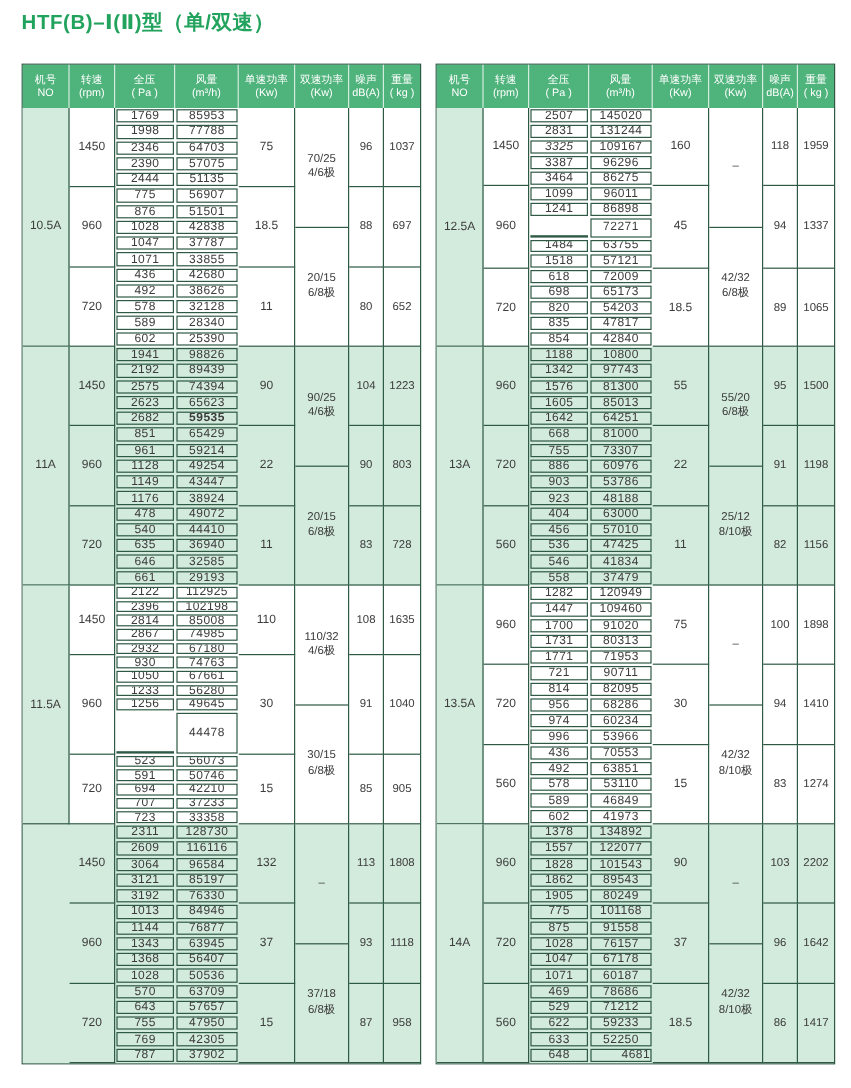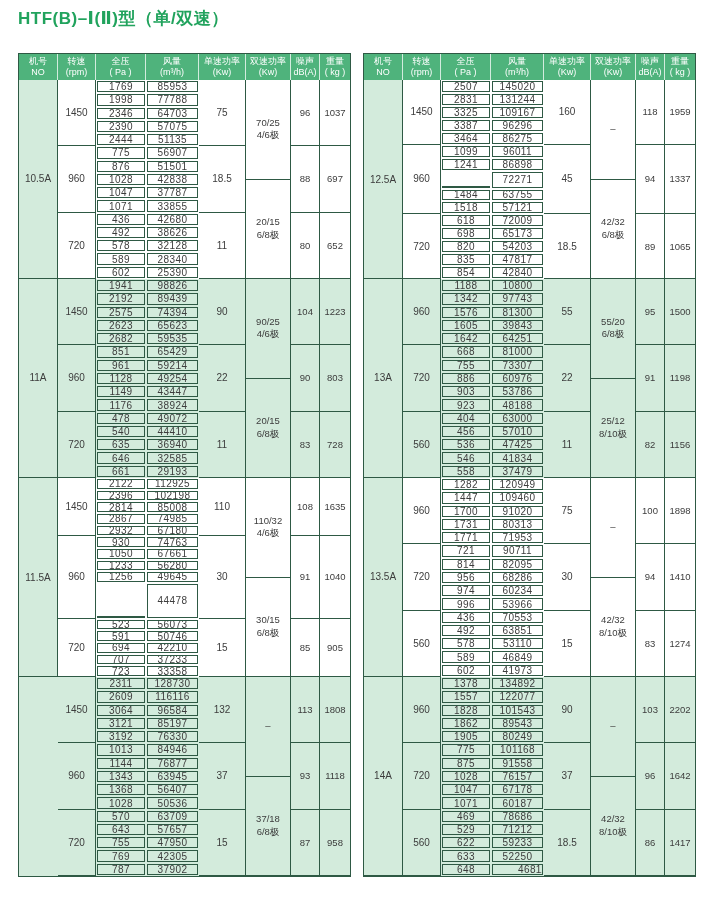--- a/index.html
+++ b/index.html
@@ -13,21 +13,21 @@
   }
   *{box-sizing:border-box;margin:0;padding:0;}
   html,body{background:#fff;}
   body{font-family:"Liberation Sans","DejaVu Sans",sans-serif;}
   .page{position:relative;width:709px;height:907px;background:var(--c-page);overflow:hidden;}
   .title{position:absolute;left:18px;top:7px;font-size:17px;font-weight:bold;
          color:var(--c-title);letter-spacing:0.5px;white-space:nowrap;}
   .tables{position:absolute;left:18px;top:53px;display:flex;gap:12px;}
   .spec-table{width:333px;border:1px solid var(--c-border);background:#fff;}
   .thead{display:grid;grid-template-columns:39px 38px 50px 53px 47px 45px 29px 30px;
-         height:26px;background:var(--c-header);}
+         height:36px;background:var(--c-header);}
   .th{border-right:1px solid rgba(255,255,255,0.75);color:var(--c-header-text);
       font-size:9px;line-height:1.25;display:flex;flex-direction:column;
       align-items:center;justify-content:center;text-align:center;overflow:hidden;}
   .th:last-child{border-right:none;}
   .section{display:grid;grid-template-columns:39px 38px 50px 53px 47px 45px 29px 30px;
            grid-template-rows:repeat(15,1fr);height:199px;background:#fff;color:var(--c-text);}
   .section.tint{background:var(--c-mint);}
   .cell{border-right:1px solid var(--c-border);border-bottom:1px solid var(--c-border);
         display:flex;align-items:center;justify-content:center;font-size:10px;
         overflow:hidden;white-space:nowrap;}
@@ -141,21 +141,21 @@
           <div class="cell rpm" style="grid-area: 1 / 2 / span 5;">1450</div>
           <div class="cell num" style="grid-area: 1 / 3 / span 1;">1941</div>
           <div class="cell num" style="grid-area: 1 / 4 / span 1;">98826</div>
           <div class="cell num" style="grid-area: 2 / 3 / span 1;">2192</div>
           <div class="cell num" style="grid-area: 2 / 4 / span 1;">89439</div>
           <div class="cell num" style="grid-area: 3 / 3 / span 1;">2575</div>
           <div class="cell num" style="grid-area: 3 / 4 / span 1;">74394</div>
           <div class="cell num" style="grid-area: 4 / 3 / span 1;">2623</div>
           <div class="cell num" style="grid-area: 4 / 4 / span 1;">65623</div>
           <div class="cell num" style="grid-area: 5 / 3 / span 1;">2682</div>
-          <div class="cell num" style="grid-area: 5 / 4 / span 1;">59535</div>
+          <div class="cell num" style="grid-area: 5 / 4 / span 1; font-weight: bold;">59535</div>
           <div class="cell power" style="grid-area: 1 / 5 / span 5;">90</div>
           <div class="cell noise" style="grid-area: 1 / 7 / span 5;">104</div>
           <div class="cell weight last" style="grid-area: 1 / 8 / span 5;">1223</div>
           <div class="cell rpm" style="grid-area: 6 / 2 / span 5;">960</div>
           <div class="cell num" style="grid-area: 6 / 3 / span 1;">851</div>
           <div class="cell num" style="grid-area: 6 / 4 / span 1;">65429</div>
           <div class="cell num" style="grid-area: 7 / 3 / span 1;">961</div>
           <div class="cell num" style="grid-area: 7 / 4 / span 1;">59214</div>
           <div class="cell num" style="grid-area: 8 / 3 / span 1;">1128</div>
           <div class="cell num" style="grid-area: 8 / 4 / span 1;">49254</div>
@@ -335,21 +335,21 @@
             <div class="l2">( kg )</div>
           </div>
         </div>
         <div class="section">
           <div class="cell model" style="grid-area: 1 / 1 / span 15;">12.5A</div>
           <div class="cell rpm" style="grid-area: 1 / 2 / span 5;">1450</div>
           <div class="cell num" style="grid-area: 1 / 3 / span 1;">2507</div>
           <div class="cell num" style="grid-area: 1 / 4 / span 1;">145020</div>
           <div class="cell num" style="grid-area: 2 / 3 / span 1;">2831</div>
           <div class="cell num" style="grid-area: 2 / 4 / span 1;">131244</div>
-          <div class="cell num" style="grid-area: 3 / 3 / span 1;">3325</div>
+          <div class="cell num" style="grid-area: 3 / 3 / span 1; font-style: italic;">3325</div>
           <div class="cell num" style="grid-area: 3 / 4 / span 1;">109167</div>
           <div class="cell num" style="grid-area: 4 / 3 / span 1;">3387</div>
           <div class="cell num" style="grid-area: 4 / 4 / span 1;">96296</div>
           <div class="cell num" style="grid-area: 5 / 3 / span 1;">3464</div>
           <div class="cell num" style="grid-area: 5 / 4 / span 1;">86275</div>
           <div class="cell power" style="grid-area: 1 / 5 / span 5;">160</div>
           <div class="cell noise" style="grid-area: 1 / 7 / span 5;">118</div>
           <div class="cell weight last" style="grid-area: 1 / 8 / span 5;">1959</div>
           <div class="cell rpm" style="grid-area: 6 / 2 / span 5;">960</div>
           <div class="cell num" style="grid-area: 6 / 3 / span 1;">1099</div>
@@ -392,21 +392,21 @@
         <div class="section tint">
           <div class="cell model" style="grid-area: 1 / 1 / span 15;">13A</div>
           <div class="cell rpm" style="grid-area: 1 / 2 / span 5;">960</div>
           <div class="cell num" style="grid-area: 1 / 3 / span 1;">1188</div>
           <div class="cell num" style="grid-area: 1 / 4 / span 1;">10800</div>
           <div class="cell num" style="grid-area: 2 / 3 / span 1;">1342</div>
           <div class="cell num" style="grid-area: 2 / 4 / span 1;">97743</div>
           <div class="cell num" style="grid-area: 3 / 3 / span 1;">1576</div>
           <div class="cell num" style="grid-area: 3 / 4 / span 1;">81300</div>
           <div class="cell num" style="grid-area: 4 / 3 / span 1;">1605</div>
-          <div class="cell num" style="grid-area: 4 / 4 / span 1;">39843</div>
+          <div class="cell num" style="grid-area: 4 / 4 / span 1;">85013</div>
           <div class="cell num" style="grid-area: 5 / 3 / span 1;">1642</div>
           <div class="cell num" style="grid-area: 5 / 4 / span 1;">64251</div>
           <div class="cell power" style="grid-area: 1 / 5 / span 5;">55</div>
           <div class="cell noise" style="grid-area: 1 / 7 / span 5;">95</div>
           <div class="cell weight last" style="grid-area: 1 / 8 / span 5;">1500</div>
           <div class="cell rpm" style="grid-area: 6 / 2 / span 5;">720</div>
           <div class="cell num" style="grid-area: 6 / 3 / span 1;">668</div>
           <div class="cell num" style="grid-area: 6 / 4 / span 1;">81000</div>
           <div class="cell num" style="grid-area: 7 / 3 / span 1;">755</div>
           <div class="cell num" style="grid-area: 7 / 4 / span 1;">73307</div>

